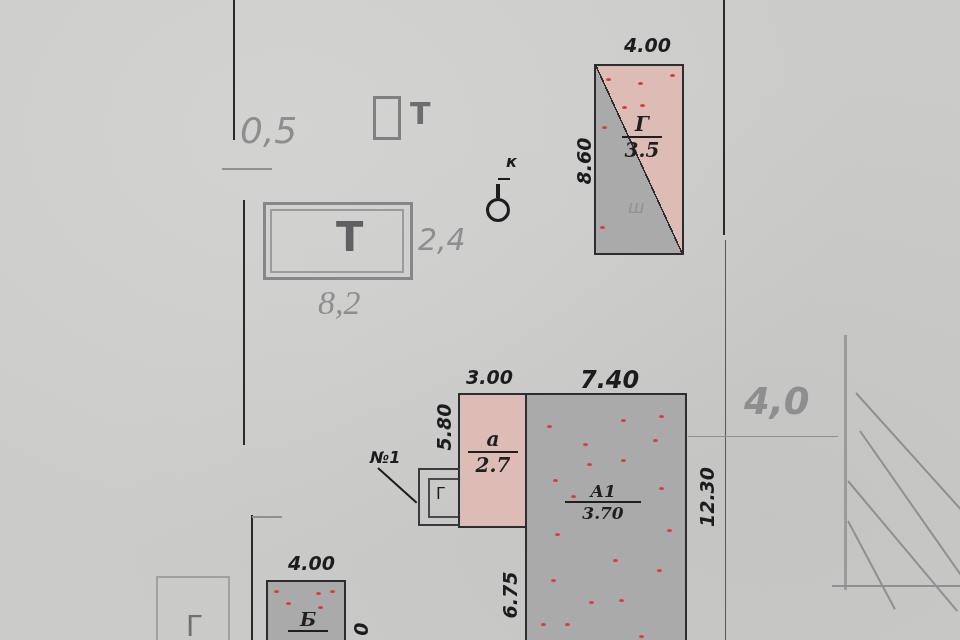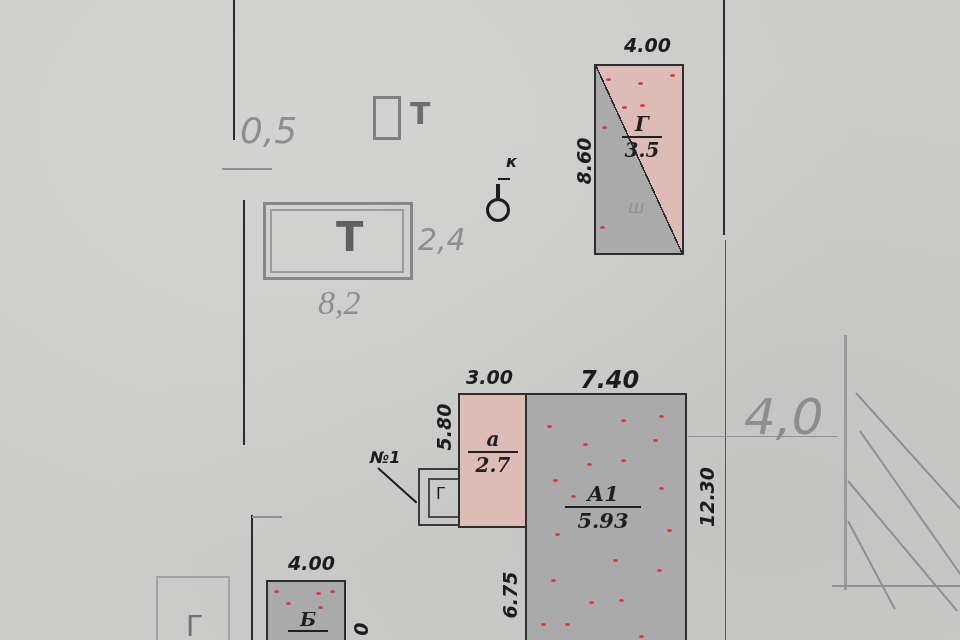--- a/index.html
+++ b/index.html
@@ -103,30 +103,30 @@
     <div class="dot" style="left:28px; top:138px;"></div>
     <div class="dot" style="left:140px; top:134px;"></div>
     <div class="dot" style="left:86px; top:164px;"></div>
     <div class="dot" style="left:130px; top:174px;"></div>
     <div class="dot" style="left:24px; top:184px;"></div>
     <div class="dot" style="left:62px; top:206px;"></div>
     <div class="dot" style="left:92px; top:204px;"></div>
     <div class="dot" style="left:14px; top:228px;"></div>
     <div class="dot" style="left:38px; top:228px;"></div>
     <div class="dot" style="left:112px; top:240px;"></div>
-    <div class="frac" style="left:38px; top:86px; width:76px; font-size:21px;">
+    <div class="frac" style="left:38px; top:86px; width:76px; font-size:17px;">
       <span class="num">А1</span>
-      <span class="den">5.93</span>
+      <span class="den">3.70</span>
     </div>
   </div>
   <div class="abs ink" style="left:580px; top:366px; font-size:24px;">7.40</div>
   <div class="abs ink rot" style="left:672px; top:486px; font-size:19px; width:70px; text-align:center;">12.30</div>
   <div class="abs ink rot" style="left:480px; top:584px; font-size:19px; width:60px; text-align:center;">6.75</div>
 
-  <div class="abs pencil" style="left:744px; top:388px; font-size:50px;">4,0</div>
+  <div class="abs pencil" style="left:744px; top:380px; font-size:37px;font-weight:bold;">4,0</div>
   <div class="pline" style="left:688px; top:436px; width:150px; height:1px;"></div>
   <div class="pline" style="left:844px; top:335px; width:3px; height:255px; background:#9a9b9c;"></div>
   <div class="pline" style="left:832px; top:585px; width:128px; height:2px;"></div>
   <div class="pline" style="left:856px; top:392px; width:260px; height:2px; transform:rotate(48deg); transform-origin:left center;"></div>
   <div class="pline" style="left:860px; top:430px; width:220px; height:2px; transform:rotate(55deg); transform-origin:left center;"></div>
   <div class="pline" style="left:848px; top:480px; width:170px; height:2px; transform:rotate(50deg); transform-origin:left center;"></div>
   <div class="pline" style="left:848px; top:520px; width:100px; height:2px; transform:rotate(62deg); transform-origin:left center;"></div>
 
   <div class="bldg gray-fill" style="left:266px; top:580px; width:80px; height:70px;">
     <div class="dot" style="left:6px; top:8px;"></div>

